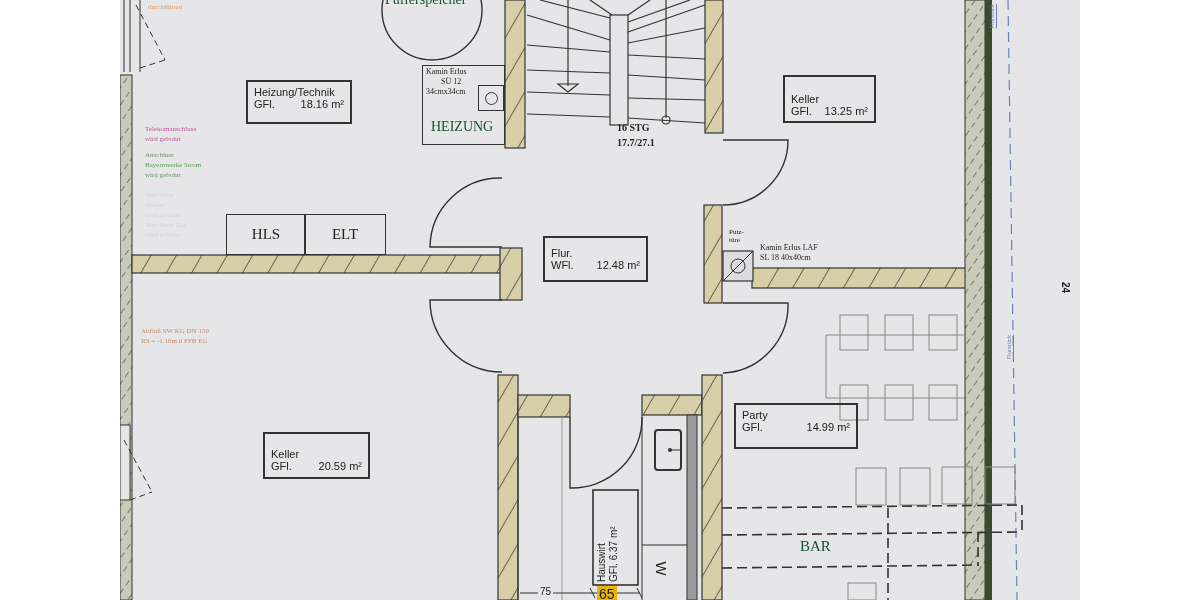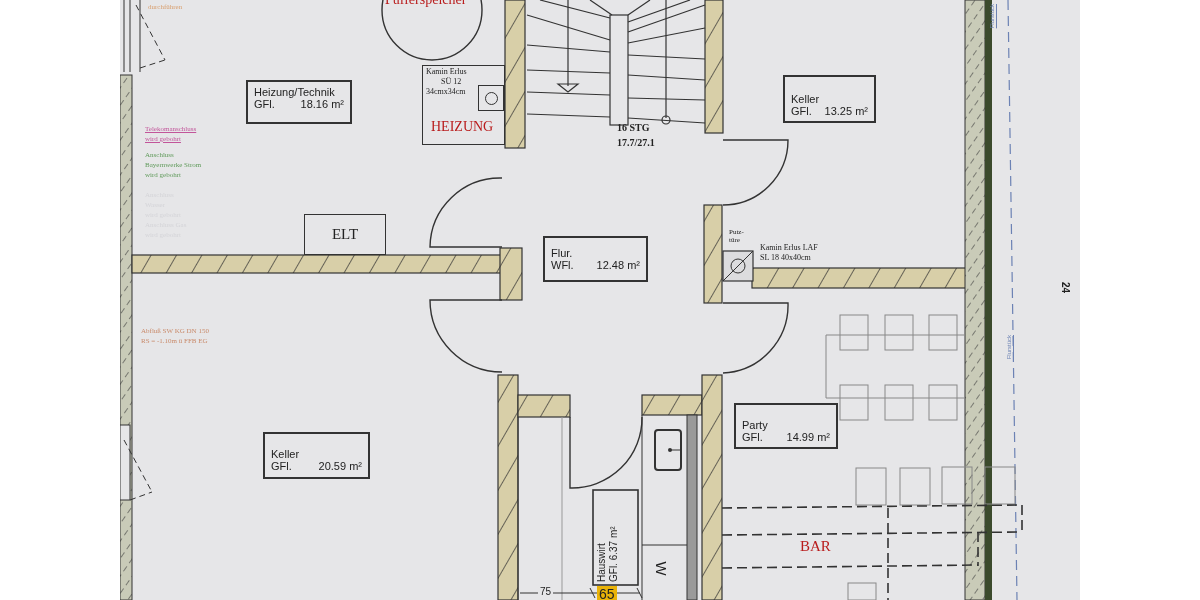--- a/index.html
+++ b/index.html
@@ -4,21 +4,21 @@
 <style>
   html,body{margin:0;padding:0;background:#ffffff;}
   body{width:1200px;height:600px;position:relative;overflow:hidden;font-family:"Liberation Sans",sans-serif;}
   #paper{position:absolute;left:120px;top:0;width:960px;height:600px;background:#e6e6e8;overflow:hidden;}
   svg{position:absolute;left:0;top:0;}
   .serif{font-family:"Liberation Serif",serif;}
   .roombox{position:absolute;border:2px solid #333;box-sizing:border-box;padding:4px 6px;font-size:11px;line-height:12px;color:#222;}
   .roombox .name{display:block;}
   .roombox .row{display:flex;justify-content:space-between;}
   .note{position:absolute;font-family:"Liberation Serif",serif;font-size:7px;line-height:10px;}
-  .big{position:absolute;font-family:"Liberation Serif",serif;font-size:15px;color:#b91c1c;}
+  .big{position:absolute;font-family:"Liberation Serif",serif;font-size:15px;color:#14532d;}
   .small-serif{position:absolute;font-family:"Liberation Serif",serif;font-size:8px;line-height:10px;color:#222;}
   .vert{position:absolute;writing-mode:vertical-rl;transform:rotate(180deg);}
 </style>
 </head>
 <body>
 
 <div id="paper">
   <svg width="960" height="600" viewBox="0 0 960 600">
     <defs>
       <pattern id="hatch" patternUnits="userSpaceOnUse" width="22" height="22" patternTransform="rotate(30)">
@@ -170,21 +170,21 @@
   </div>
 
   <div class="roombox" style="left:143px;top:432px;width:107px;height:47px;padding-top:14px;">
     <span class="name">Keller</span>
     <span class="row">
         <span>GFl.</span>
         <span>20.59 m²</span>
       </span>
   </div>
 
-  <div class="roombox" style="left:614px;top:403px;width:104px;height:46px;padding-top:14px;">
+  <div class="roombox" style="left:614px;top:403px;width:124px;height:46px;padding-top:4px;">
     <span class="name">Party</span>
     <span class="row">
         <span>GFl.</span>
         <span>14.99 m²</span>
       </span>
   </div>
 
   <div class="vert" style="left:476px;top:492px;height:90px;font-size:10px;line-height:12px;color:#222;display:flex;flex-direction:column;">
     <span>Hauswirt</span>
     <span><span>GFl.</span> <span>6.37 m²</span></span>
@@ -203,25 +203,28 @@
   <div class="small-serif" style="left:497px;top:123px;font-size:10px;font-weight:bold;">16 STG</div>
   <div class="small-serif" style="left:497px;top:138px;font-size:10px;font-weight:bold;">17.7/27.1</div>
 
   <div class="small-serif" style="left:609px;top:228px;font-size:7px;line-height:8px;">
     <div>Putz-</div>
     <div>türe</div>
   </div>
   <div class="small-serif" style="left:640px;top:243px;">Kamin Erlus LAF</div>
   <div class="small-serif" style="left:640px;top:253px;">SL 18 40x40cm</div>
 
+  <div style="position:absolute;left:106px;top:214px;width:80px;height:41px;border:1.5px solid #333;box-sizing:border-box;display:flex;align-items:center;justify-content:center;">
+    <span class="serif" style="font-size:15px;color:#222;">HLS</span>
+  </div>
   <div style="position:absolute;left:184px;top:214px;width:82px;height:41px;border:1.5px solid #333;box-sizing:border-box;display:flex;align-items:center;justify-content:center;">
     <span class="serif" style="font-size:15px;color:#222;">ELT</span>
   </div>
 
-  <div class="note" style="left:25px;top:124px;color:#c2559a;text-decoration:underline;">
+  <div class="note" style="left:25px;top:124px;color:#c2559a;">
     <div>Telekomanschluss</div>
     <div>wird gebohrt</div>
   </div>
   <div class="note" style="left:25px;top:150px;color:#5f9a5a;">
     <div>Anschluss</div>
     <div>Bayernwerke Strom</div>
     <div>wird gebohrt</div>
   </div>
   <div class="note" style="left:25px;top:190px;color:#d4d4d8;">
     <div>Anschluss</div>

